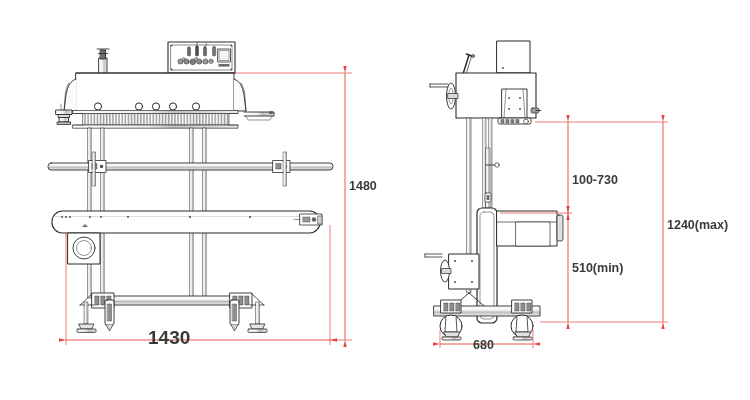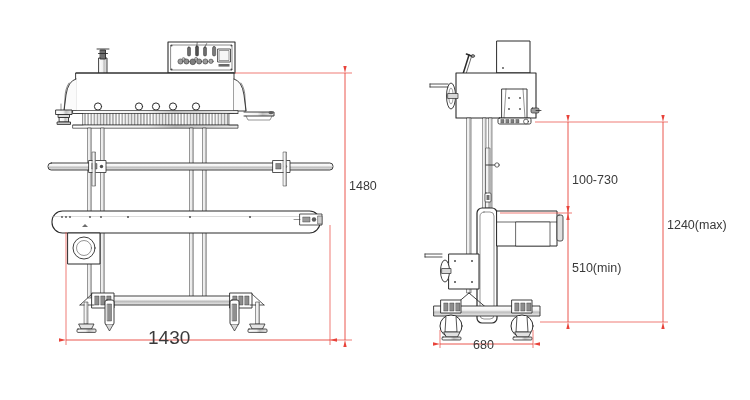--- a/index.html
+++ b/index.html
@@ -12,20 +12,21 @@
     width: 750px;
     height: 400px;
     overflow: hidden;
     font-family: "Liberation Sans", sans-serif;
   }
   #drawing-canvas {
     position: relative;
     width: 750px;
     height: 400px;
     background: #ffffff;
+    font-weight: bold;
   }
   svg.tech-drawing {
     display: block;
     width: 750px;
     height: 400px;
   }
   .dim-text {
     font-family: "Liberation Sans", sans-serif;
     fill: #3a3a3a;
   }

